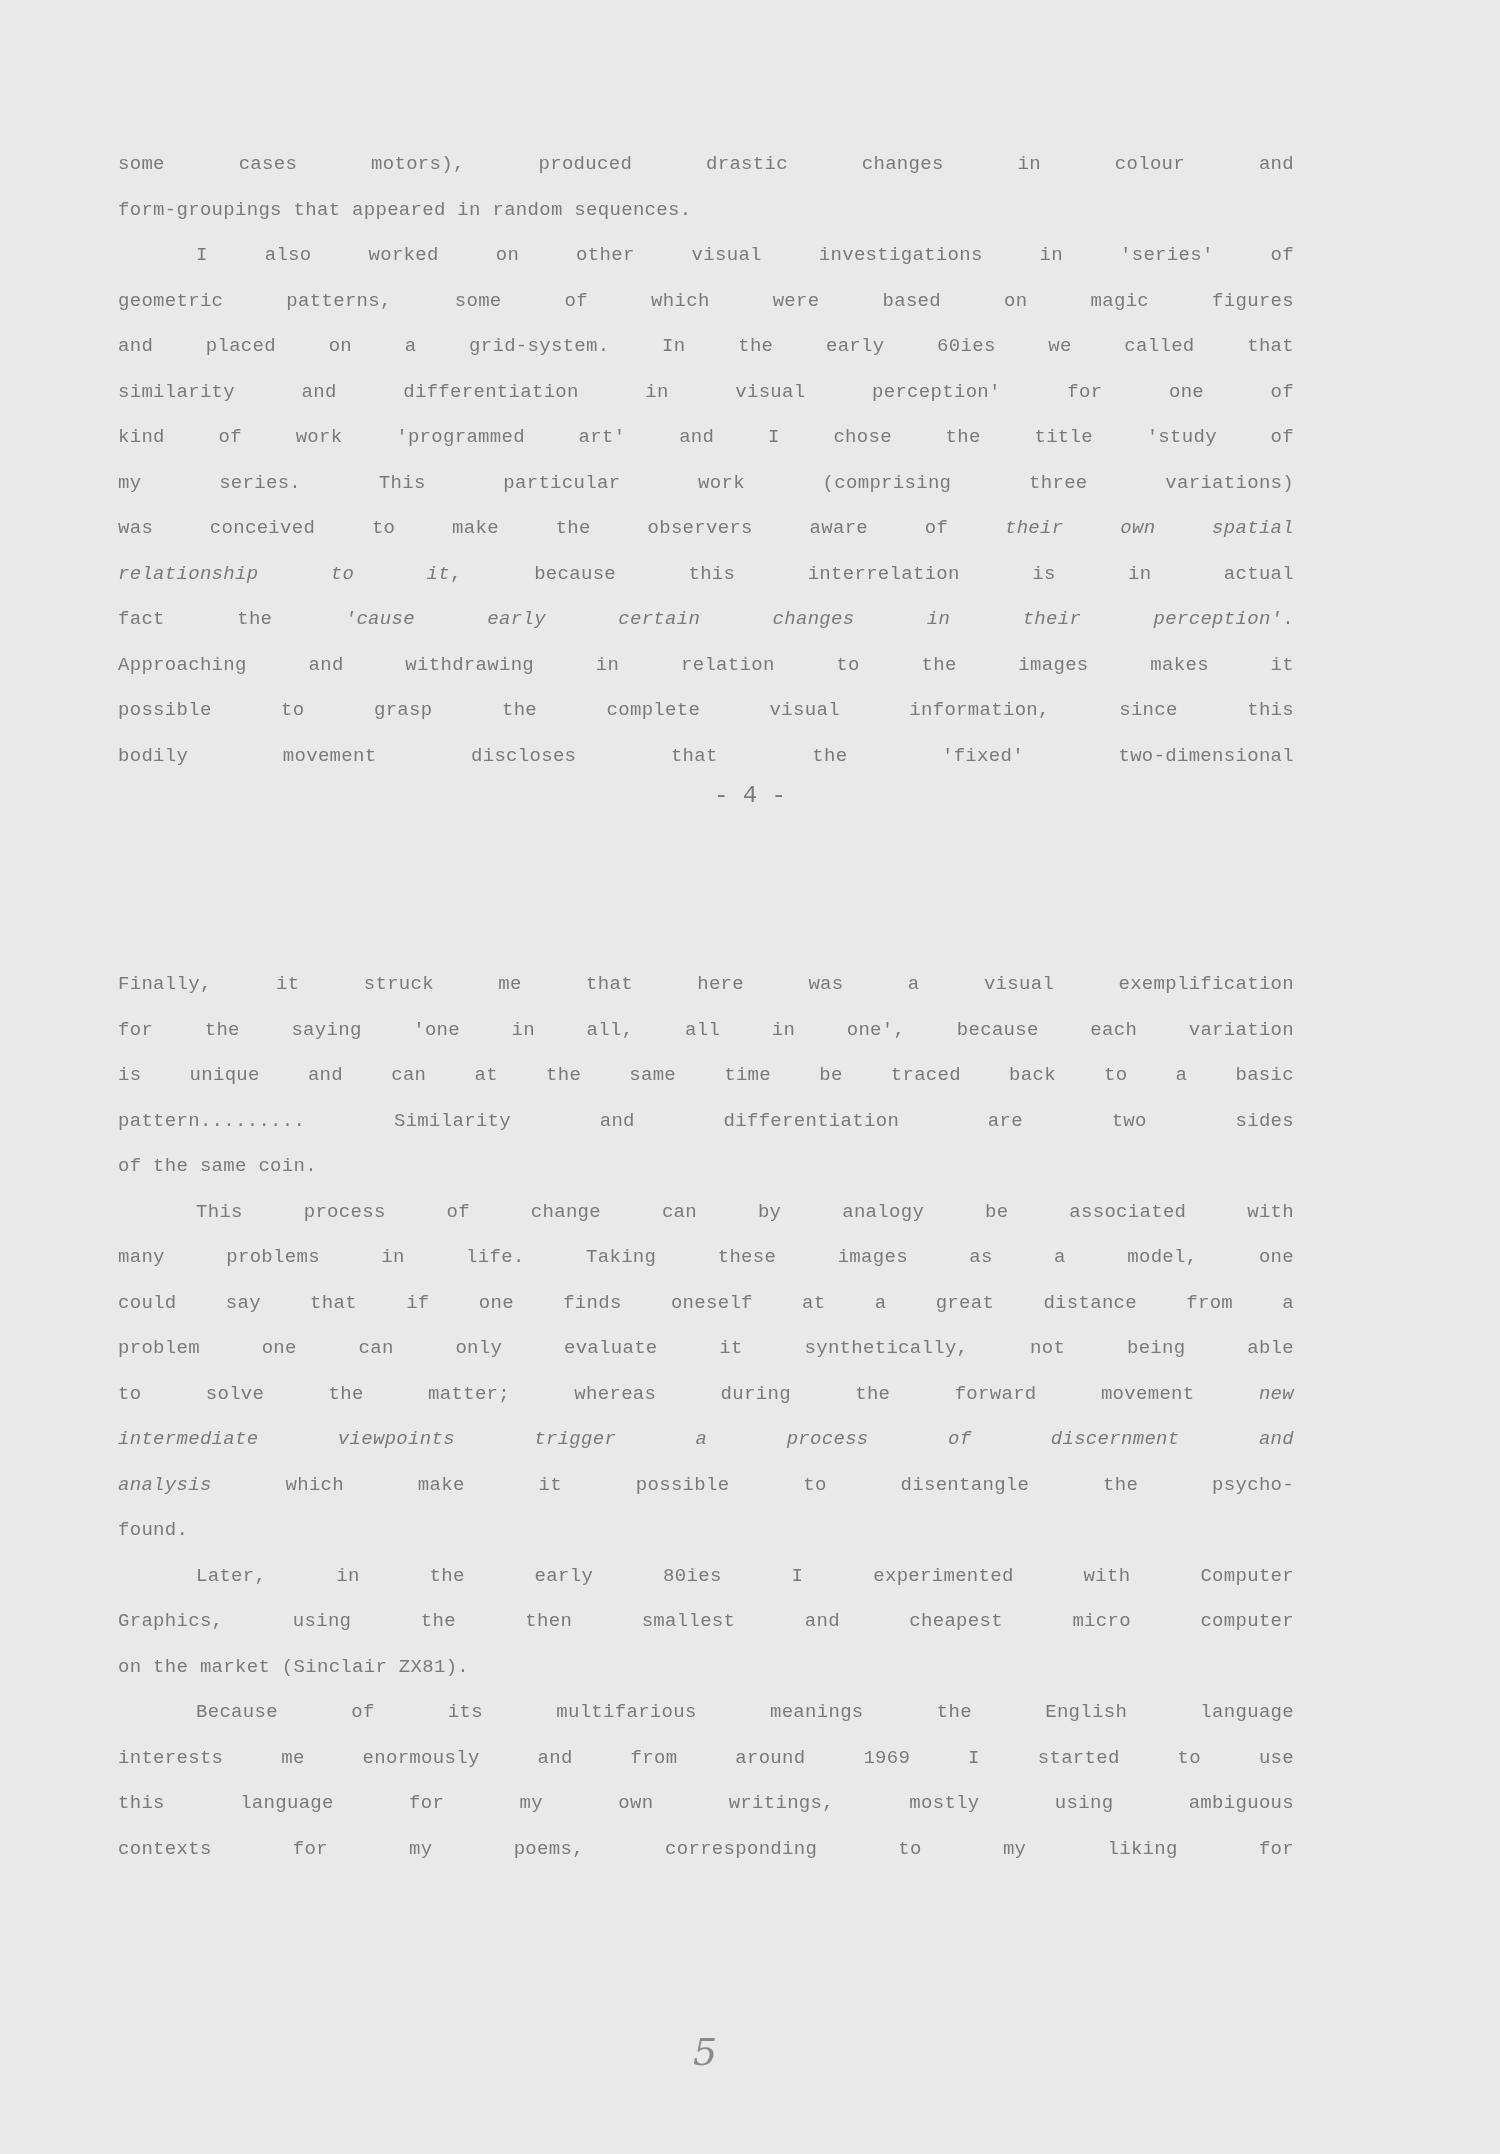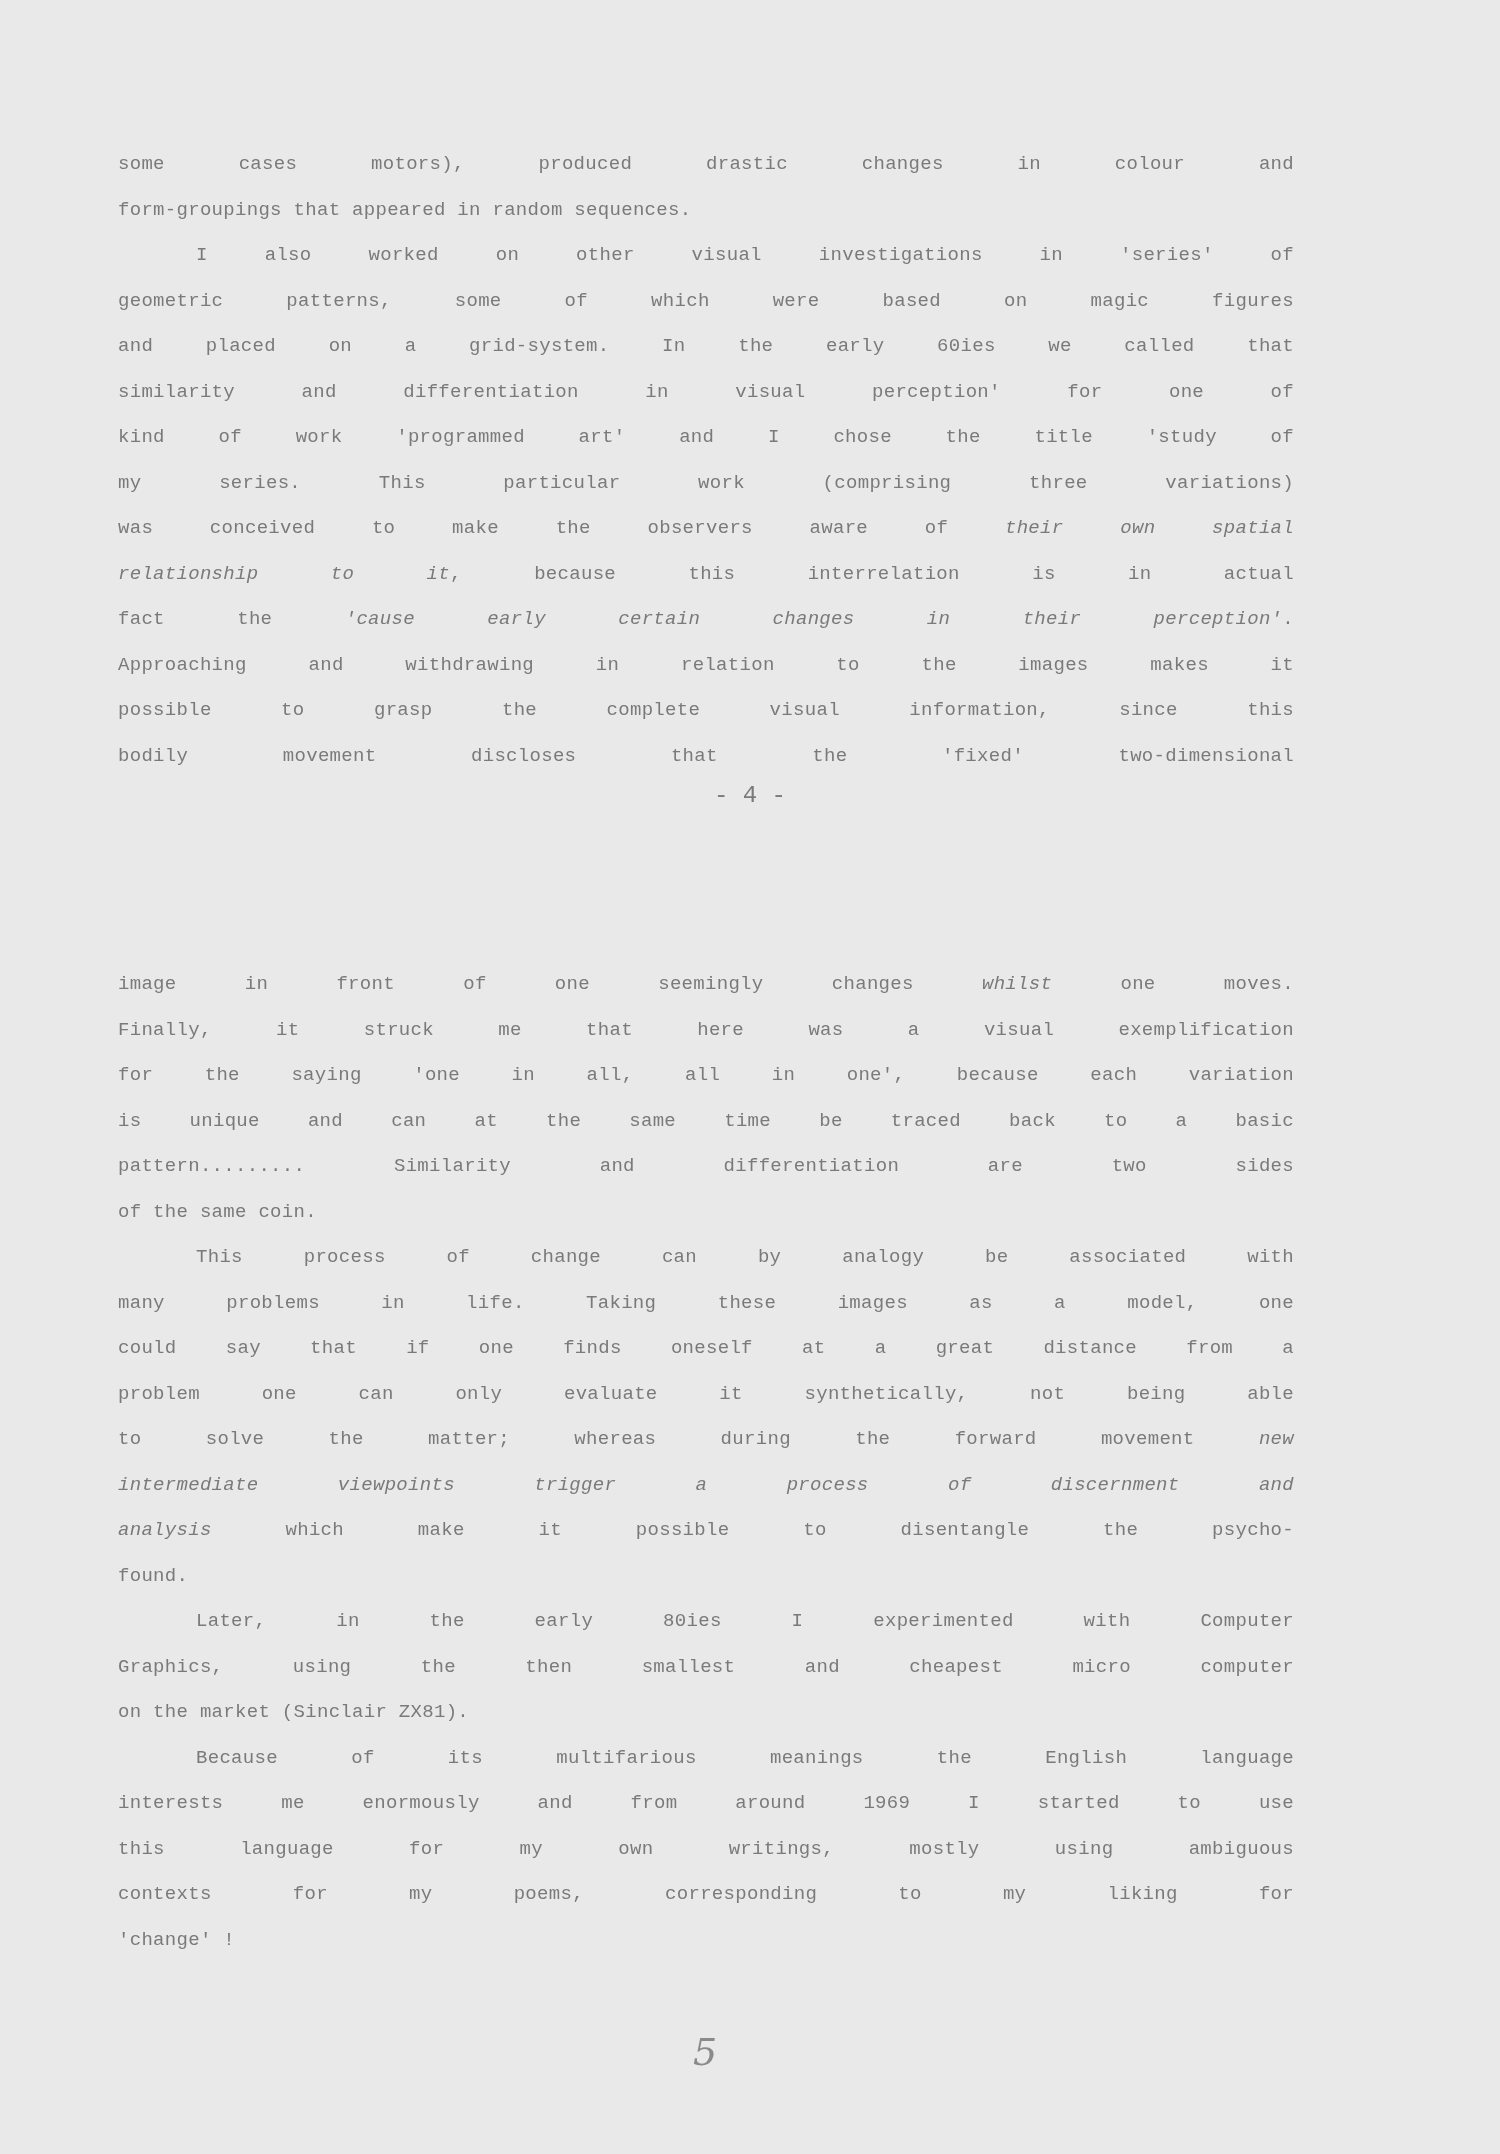--- a/index.html
+++ b/index.html
@@ -58,36 +58,34 @@
     <div class="line"><span>was conceived to make the observers aware of </span><span class="it">their own spatial</span></div>
     <div class="line"><span class="it">relationship to it</span><span>, because this interrelation is in actual</span></div>
     <div class="line"><span>fact the </span><span class="it">'cause early certain changes in their perception'</span><span>.</span></div>
     <div class="line"><span>Approaching and withdrawing in relation to the images makes it</span></div>
     <div class="line"><span>possible to grasp the complete visual information, since this</span></div>
     <div class="line"><span>bodily movement discloses that the 'fixed' two-dimensional</span></div>
   </div>
 <div class="pagenum" style="top:782px;">- 4 -</div>
 
 <div class="page" id="p5" style="top:962px;">
-    <div class="line"><span>image in front of one seemingly changes </span><span class="it">whilst</span><span> one moves.</span></div>
     <div class="line"><span>Finally, it struck me that here was a visual exemplification</span></div>
     <div class="line"><span>for the saying 'one in all, all in one', because each variation</span></div>
     <div class="line"><span>is unique </span><span class="ul">and</span><span> can at the same time be traced back to a basic</span></div>
     <div class="line"><span>pattern......... Similarity and differentiation are two sides</span></div>
     <div class="line last"><span>of the same coin.</span></div>
     <div class="line indent"><span>This process of change can by analogy be associated with</span></div>
     <div class="line"><span>many problems in life. Taking these images as a model, one</span></div>
     <div class="line"><span>could say that if one finds oneself at a great distance from a</span></div>
     <div class="line"><span>problem one can only evaluate it synthetically, not being able</span></div>
     <div class="line"><span>to solve the matter; whereas during the forward movement </span><span class="it">new</span></div>
     <div class="line"><span class="it">intermediate viewpoints trigger a process of discernment and</span></div>
     <div class="line"><span class="it">analysis</span><span> which make it possible to disentangle the psycho-</span></div>
     <div class="line last"><span>found.</span></div>
     <div class="line indent"><span>Later, in the early 80ies I experimented with Computer</span></div>
     <div class="line"><span>Graphics, using the then smallest and cheapest micro computer</span></div>
     <div class="line last"><span>on the market (Sinclair ZX81).</span></div>
     <div class="line indent"><span>Because of its multifarious meanings the English language</span></div>
     <div class="line"><span>interests me enormously and from around 1969 I started to use</span></div>
     <div class="line"><span>this language for my own writings, mostly using ambiguous</span></div>
     <div class="line"><span>contexts for my poems, corresponding to my liking for</span></div>
-    <div class="line last"><span>'change' !</span></div>
   </div>
 <div class="handnum" style="top:2030px;">5</div>
 
 </body></html>

